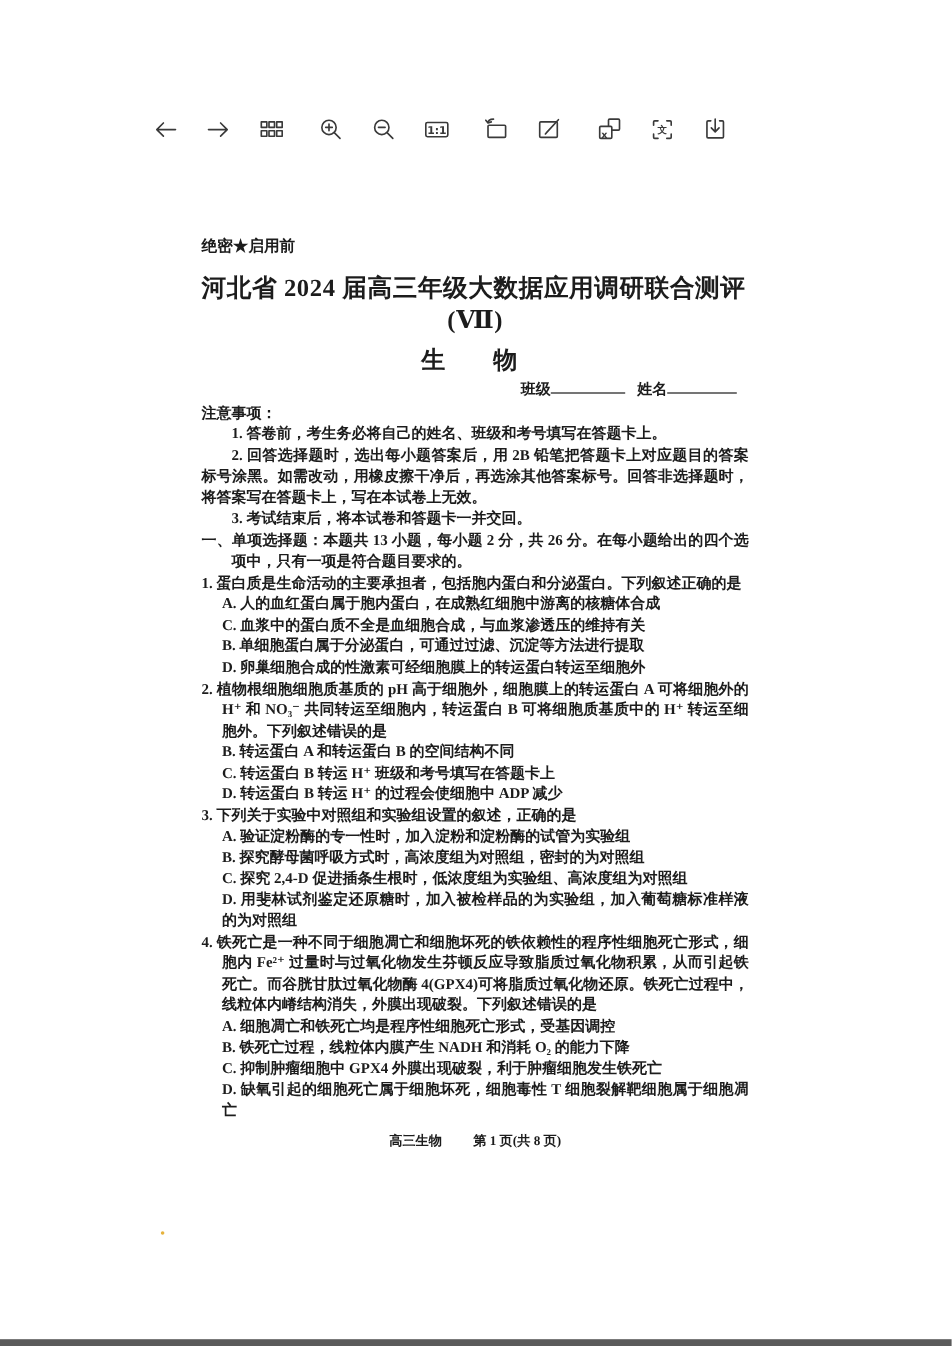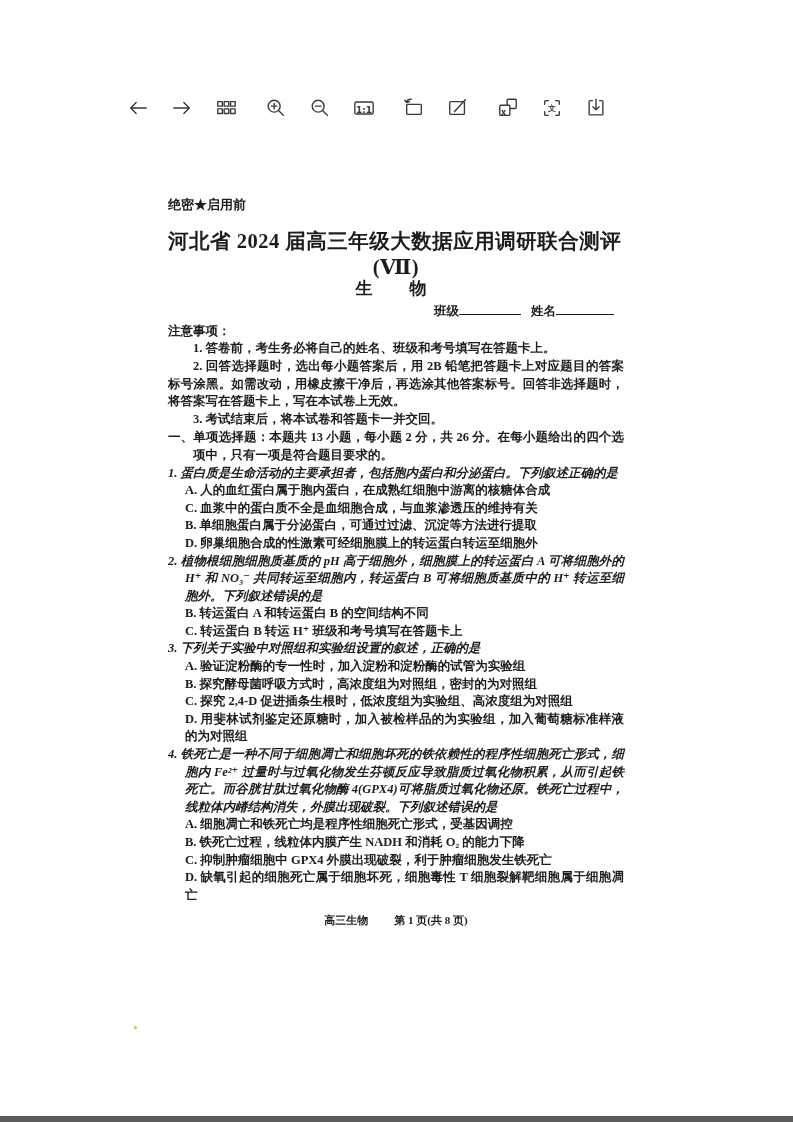--- a/index.html
+++ b/index.html
@@ -37,34 +37,34 @@
     font-size: 12.5px; line-height: 17.6px; font-weight: 600;
     text-align: justify;
   }
   .classification { font-weight: bold; font-size: 13px; }
   .doc-title {
     text-align: left; font-weight: bold; font-size: 20.5px;
     line-height: 26px; margin-top: 14px; letter-spacing: 0.5px;
     text-align-last: center;
   }
   .doc-subject {
-    text-align-last: center; font-weight: bold; font-size: 17px;
-    letter-spacing: 10px;
+    text-align-last: center; font-weight: bold; font-size: 20px;
+    margin-top: 13px; letter-spacing: 10px;
   }
   .fields-line { margin-top: 6px; padding-left: 266px; white-space: nowrap; text-align: left; }
   .blank-line {
     display: inline-block; width: 62px; border-bottom: 1px solid #1c1c1c;
     height: 12px; margin-right: 10px;
   }
   .blank-line.last { margin-right: 0; width: 58px; }
   .notice-heading { font-weight: bold; margin-top: 2px; }
   .notice-item { text-indent: 2em; }
   .section-heading { font-weight: bold; padding-left: 2em; text-indent: -2em; margin-top: 1px; }
   .question { padding-left: 17px; }
-  .q-stem { text-indent: -17px; font-style: italic; }
+  .q-stem { text-indent: -17px; }
   .q-opt { }
   .doc-footer {
     text-align: center; text-align-last: center; margin-top: 8px; font-size: 11px; font-weight: 600;
   }
   .doc-footer .f-left { margin-right: 26px; }
   
   .bottom-bar {
     position: absolute; left: 0; bottom: 0; width: 793px; height: 6px;
     background: #5b5b5b;
   }
@@ -171,20 +171,21 @@
     <p class="q-opt">A. 人的血红蛋白属于胞内蛋白，在成熟红细胞中游离的核糖体合成</p>
     <p class="q-opt">C. 血浆中的蛋白质不全是血细胞合成，与血浆渗透压的维持有关</p>
     <p class="q-opt">B. 单细胞蛋白属于分泌蛋白，可通过过滤、沉淀等方法进行提取</p>
     <p class="q-opt">D. 卵巢细胞合成的性激素可经细胞膜上的转运蛋白转运至细胞外</p>
   </div>
 
   <div class="question">
     <p class="q-stem">2. 植物根细胞细胞质基质的 pH 高于细胞外，细胞膜上的转运蛋白 A 可将细胞外的 H⁺ 和 NO₃⁻ 共同转运至细胞内，转运蛋白 B 可将细胞质基质中的 H⁺ 转运至细胞外。下列叙述错误的是</p>
     <p class="q-opt">B. 转运蛋白 A 和转运蛋白 B 的空间结构不同</p>
     <p class="q-opt">C. 转运蛋白 B 转运 H⁺ 班级和考号填写在答题卡上</p>
+    <p class="q-opt">D. 转运蛋白 B 转运 H⁺ 的过程会使细胞中 ADP 减少</p>
   </div>
 
   <div class="question">
     <p class="q-stem">3. 下列关于实验中对照组和实验组设置的叙述，正确的是</p>
     <p class="q-opt">A. 验证淀粉酶的专一性时，加入淀粉和淀粉酶的试管为实验组</p>
     <p class="q-opt">B. 探究酵母菌呼吸方式时，高浓度组为对照组，密封的为对照组</p>
     <p class="q-opt">C. 探究 2,4-D 促进插条生根时，低浓度组为实验组、高浓度组为对照组</p>
     <p class="q-opt">D. 用斐林试剂鉴定还原糖时，加入被检样品的为实验组，加入葡萄糖标准样液的为对照组</p>
   </div>
 

